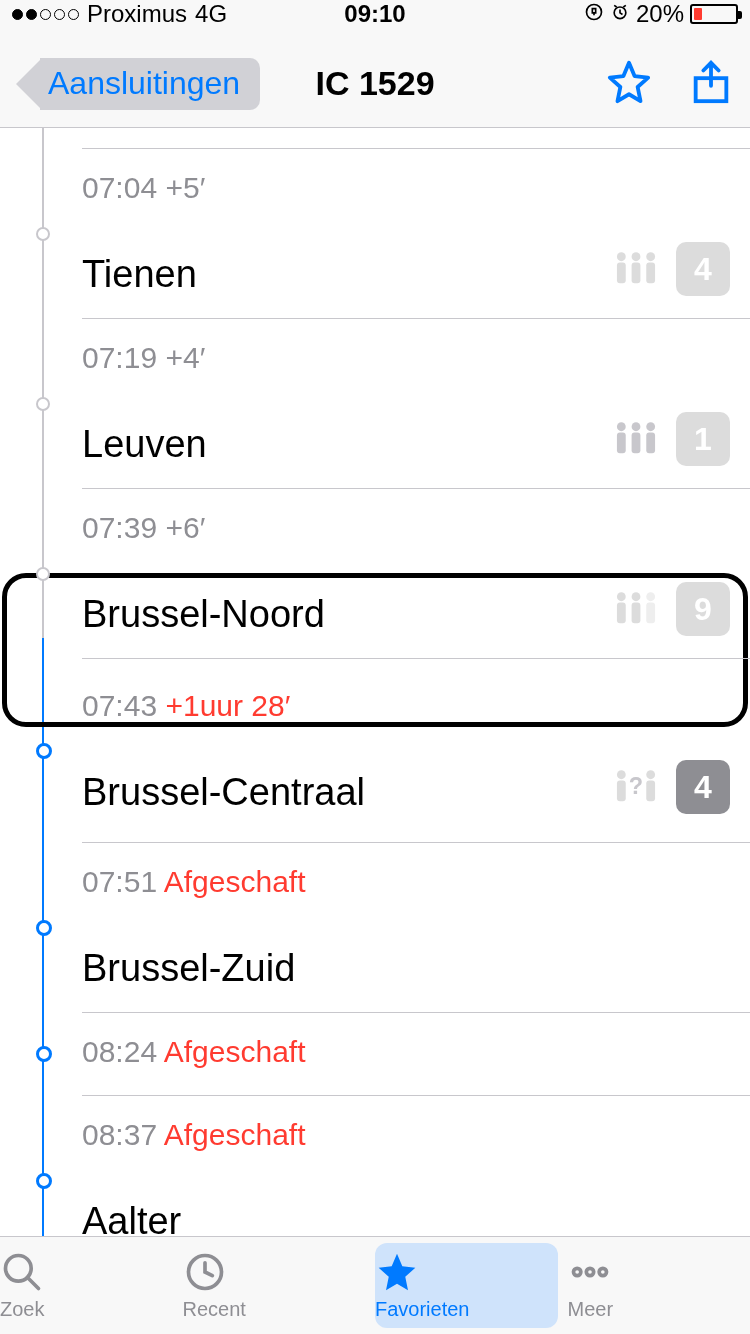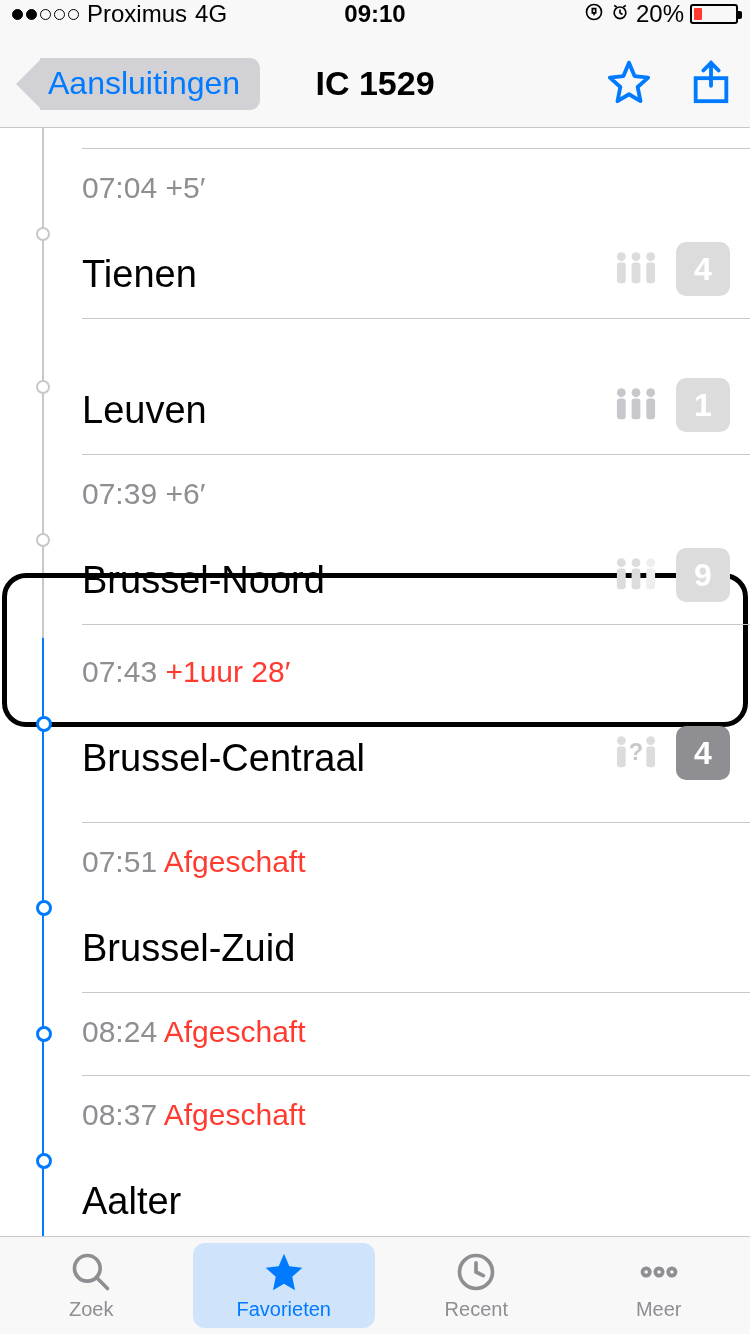--- a/index.html
+++ b/index.html
@@ -47,21 +47,21 @@
     .platform-badge { width: 54px; height: 54px; border-radius: 10px; background: #dcdcdc; color: #fff; font-size: 32px; font-weight: 600; display: flex; align-items: center; justify-content: center; }
     .platform-badge.dark { background: #8e8e93; }
 
     .highlight-box { position: absolute; border: 5px solid #000; border-radius: 24px; left: 2px; right: 2px; height: 154px; pointer-events: none; }
 
     
     .timeline-blue { position: absolute; left: 42px; width: 2px; background: #007aff; }
 
     
     .tab-bar { height: 98px; background: #f8f8f8; border-top: 1px solid #c8c7cc; display: flex; }
-    .tab-item { flex: 1; display: flex; flex-direction: column; align-items: center; justify-content: center; color: #8e8e93; }
+    .tab-item { flex: 1; display: flex; flex-direction: column; justify-content: center; color: #8e8e93; }
     .tab-item.active { background: #cfe3fb; border-radius: 12px; margin: 6px 10px; color: #007aff; }
     .tab-item svg { width: 44px; height: 44px; }
     .tab-label { font-size: 20px; }
 
   </style>
 </head>
 <body>
 
 <div class="status-bar">
   <div class="status-left">
@@ -146,20 +146,23 @@
               </g>
             </svg>
         </span>
         <div class="platform-badge">4</div>
       </div>
     </li>
 
     <li class="stop-row">
       <div class="stop-dot"></div>
       <div class="stop-body">
+        <div class="stop-time-line">
+          <span>07:19</span> <span class="delay-grey">+4′</span>
+        </div>
         <div class="stop-name">Leuven</div>
       </div>
       <div class="stop-extras">
         <span class="occupancy">
           <svg viewBox="0 0 30 24">
               <g fill="#c8c7cc">
                 <circle cx="5" cy="5" r="3"></circle>
                 <rect x="2" y="9" width="6" height="14" rx="2"></rect>
                 <circle cx="15" cy="5" r="3"></circle>
                 <rect x="12" y="9" width="6" height="14" rx="2"></rect>
@@ -192,21 +195,21 @@
               <g fill="#eee">
                 <circle cx="25" cy="5" r="3"></circle>
                 <rect x="22" y="9" width="6" height="14" rx="2"></rect>
               </g>
             </svg>
         </span>
         <div class="platform-badge">9</div>
       </div>
     </li>
 
-    <li class="stop-row" style="padding-top:30px;padding-bottom:42px;">
+    <li class="stop-row" style="padding-top:30px;padding-bottom:28px;">
       <div class="stop-dot blue"></div>
       <div class="stop-body">
         <div class="stop-time-line">
           <span>07:43</span> <span class="delay-red">+1uur 28′</span>
         </div>
         <div class="stop-name">Brussel-Centraal</div>
       </div>
       <div class="stop-extras">
         <span class="occupancy">
           <svg viewBox="0 0 30 24">
@@ -258,36 +261,36 @@
 <div class="tab-bar">
   <div class="tab-item">
     <span>
       <svg viewBox="0 0 24 24">
           <circle cx="10" cy="10" r="7" fill="none" stroke="#8e8e93" stroke-width="2"></circle>
           <path d="M15 15l6 6" stroke="#8e8e93" stroke-width="2" stroke-linecap="round"></path>
         </svg>
     </span>
     <span class="tab-label">Zoek</span>
   </div>
-  <div class="tab-item active">
-    <span>
-      <svg viewBox="0 0 24 24">
-          <path d="M12 2l2.9 6.9L22 9.7l-5.5 4.9L18 22l-6-3.6L6 22l1.5-7.4L2 9.7l7.1-.8z" fill="#007aff"></path>
-        </svg>
-    </span>
-    <span class="tab-label">Favorieten</span>
-  </div>
   <div class="tab-item">
     <span>
       <svg viewBox="0 0 24 24">
           <circle cx="12" cy="12" r="9" fill="none" stroke="#8e8e93" stroke-width="2"></circle>
           <path d="M12 7v5l4 2" fill="none" stroke="#8e8e93" stroke-width="2" stroke-linecap="round"></path>
         </svg>
     </span>
     <span class="tab-label">Recent</span>
+  </div>
+  <div class="tab-item active">
+    <span>
+      <svg viewBox="0 0 24 24">
+          <path d="M12 2l2.9 6.9L22 9.7l-5.5 4.9L18 22l-6-3.6L6 22l1.5-7.4L2 9.7l7.1-.8z" fill="#007aff"></path>
+        </svg>
+    </span>
+    <span class="tab-label">Favorieten</span>
   </div>
   <div class="tab-item">
     <span>
       <svg viewBox="0 0 24 24">
           <circle cx="5" cy="12" r="2" fill="none" stroke="#8e8e93" stroke-width="2"></circle>
           <circle cx="12" cy="12" r="2" fill="none" stroke="#8e8e93" stroke-width="2"></circle>
           <circle cx="19" cy="12" r="2" fill="none" stroke="#8e8e93" stroke-width="2"></circle>
         </svg>
     </span>
     <span class="tab-label">Meer</span>

